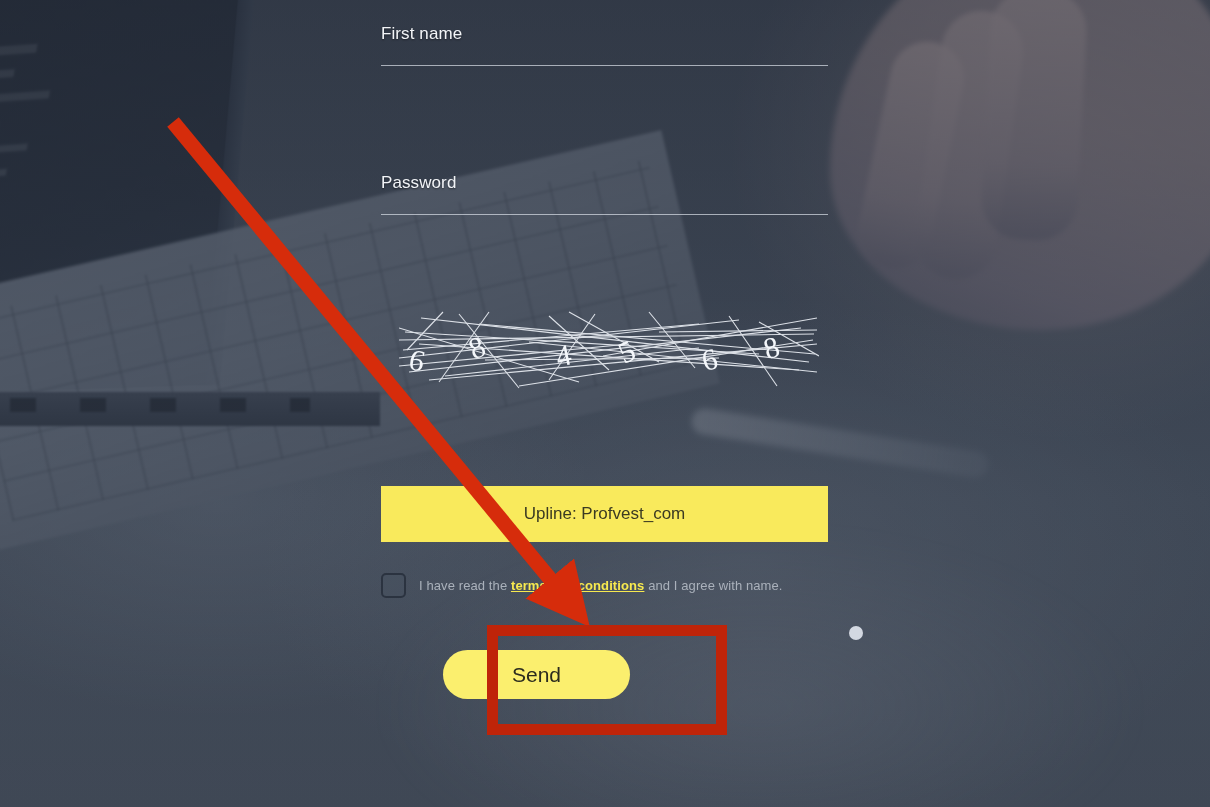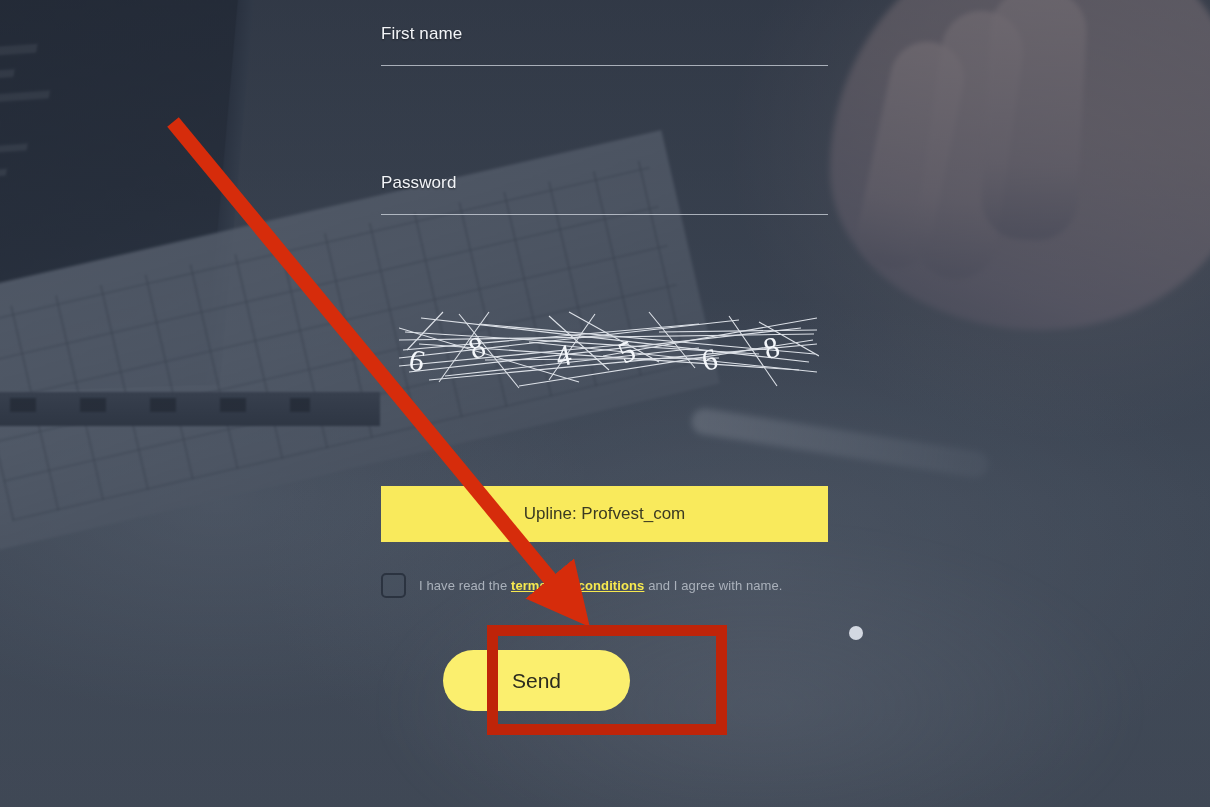--- a/index.html
+++ b/index.html
@@ -250,21 +250,21 @@
     font-weight: bold;
     text-decoration: underline;
   }
 
   
   .send-btn {
     position: absolute;
     top: 650px;
     left: 62px;
     width: 187px;
-    height: 61px;
+    height: 49px;
     border: none;
     border-radius: 31px;
     background: #fbef6e;
     color: #2b2b1e;
     font-size: 21px;
     font-family: "Liberation Sans", sans-serif;
     cursor: pointer;
   }
 
   

